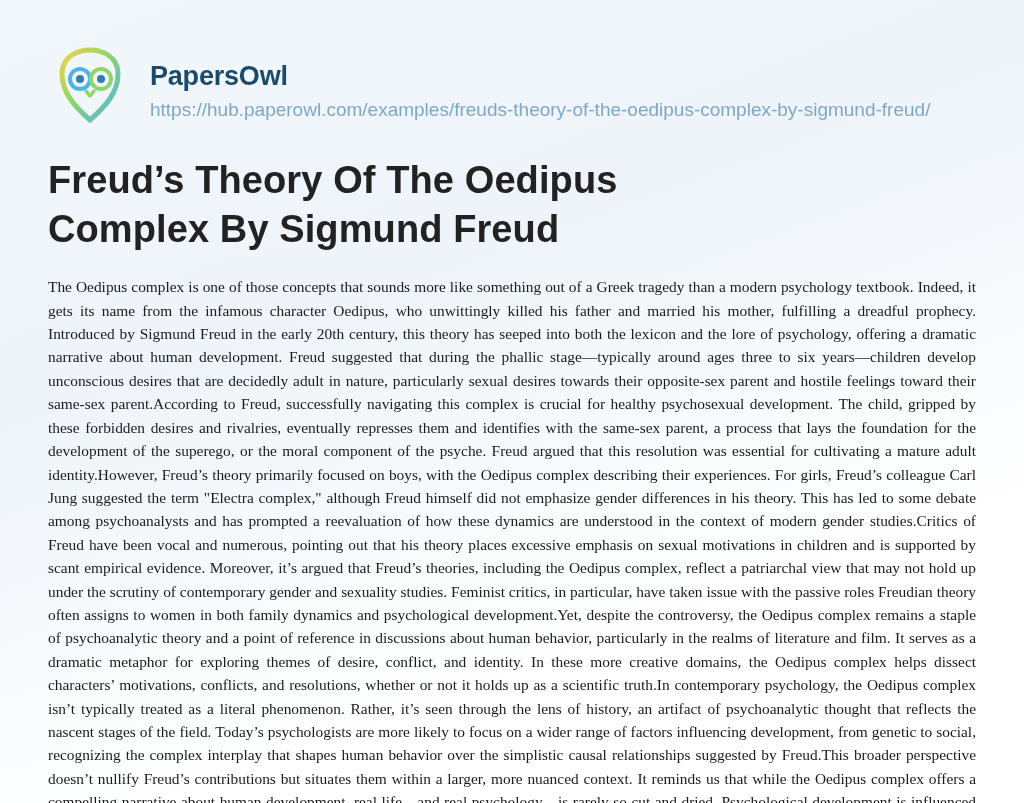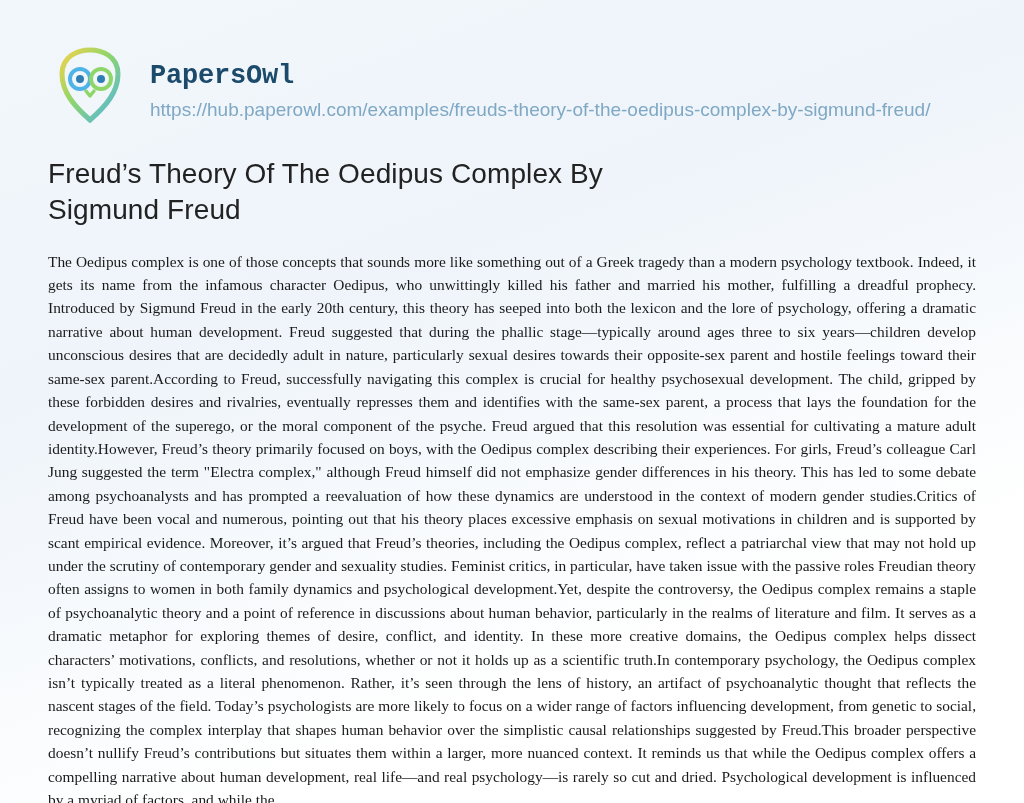--- a/index.html
+++ b/index.html
@@ -33,43 +33,43 @@
     margin-right: 18px;
   }
   .logo svg {
     display: block;
   }
   .brandblock {
     padding-top: 18px;
     min-width: 0;
   }
   .brand {
-    font-family: Liberation Mono, monospace;
+    font-family: Liberation Sans, sans-serif;
     font-size: 27px;
     font-weight: bold;
     color: #1b4a6b;
     letter-spacing: -0.2px;
     line-height: 1.1;
     margin-bottom: 4px;
   }
   .url {
     font-family: "Liberation Sans", sans-serif;
     font-size: 19px;
     color: #7fa8c4;
     line-height: 1.45;
     word-break: break-all;
     max-width: 800px;
   }
   .content {
     padding: 28px 48px 0 48px;
   }
   h1.title {
     font-family: "Liberation Sans", sans-serif;
-    font-weight: normal;
-    font-size: 28px;
+    font-weight: bold;
+    font-size: 38px;
     line-height: 1.28;
     color: #222222;
     margin: 0 0 22px 0;
     letter-spacing: 0.1px;
     max-width: 640px;
   }
   p.body {
     font-family: "Liberation Serif", serif;
     font-size: 15.4px;
     line-height: 1.52;

